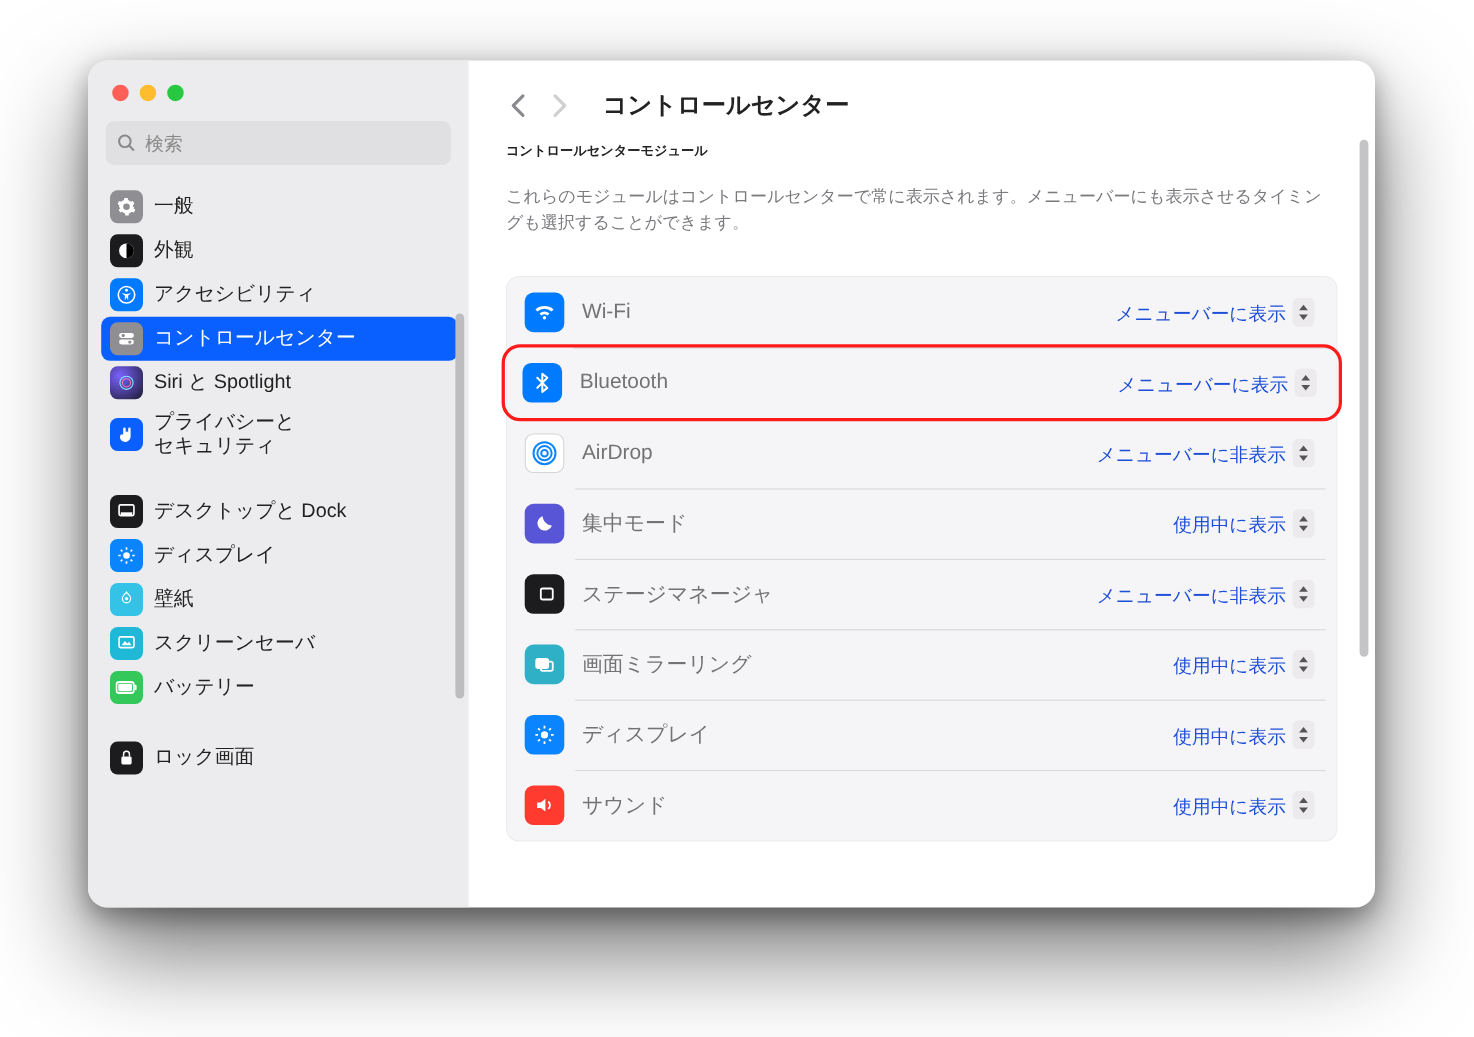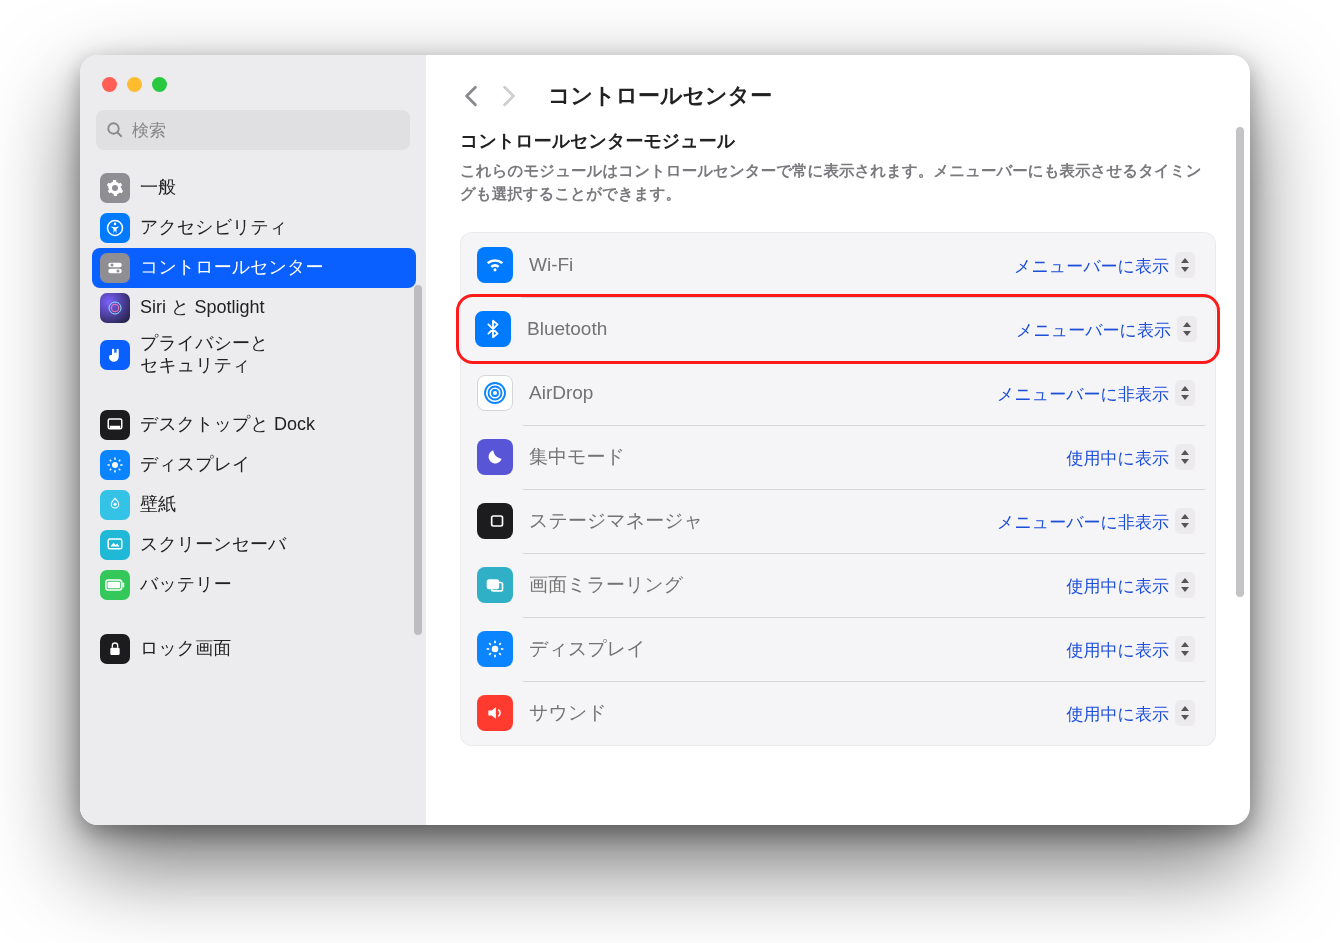--- a/index.html
+++ b/index.html
@@ -114,31 +114,30 @@
     font-weight: 700;
     margin-left: 16px;
     color: #222;
   }
   .main-body {
     padding: 0 34px 0 34px;
     overflow-y: auto;
     flex: 1;
   }
   .section-title {
-    font-size: 18px;
+    font-size: 12px;
     font-weight: 700;
     color: #222;
-    margin-bottom: 6px;
+    margin-bottom: 22px;
   }
   .section-desc {
     font-size: 15.5px;
     color: #7a7a7e;
     line-height: 1.5;
-    margin-bottom: 26px;
-    font-weight: bold;
+    margin-bottom: 36px;
   }
   .module-list {
     background: #f5f5f7;
     border-radius: 12px;
     border: 1px solid rgba(0,0,0,0.04);
   }
   .module-row {
     display: flex;
     align-items: center;
     padding: 14px 16px;
@@ -241,20 +240,29 @@
       <div class="nav-group">
         <div class="nav-item">
           <div class="nav-icon bg-gray">
             <svg width="18" height="18" viewBox="0 0 24 24" fill="#fff">
                 <path d="M12 8a4 4 0 100 8 4 4 0 000-8zm9 4a9 9 0 01-.2 2l2 1.6-2 3.4-2.4-.9a9 9 0 01-3.4 2l-.4 2.5h-4l-.4-2.5a9 9 0 01-3.4-2l-2.4.9-2-3.4 2-1.6A9 9 0 013 12a9 9 0 01.2-2l-2-1.6 2-3.4 2.4.9a9 9 0 013.4-2L9.4 1.4h4l.4 2.5a9 9 0 013.4 2l2.4-.9 2 3.4-2 1.6c.1.7.2 1.3.2 2z"></path>
               </svg>
           </div>
           <span>一般</span>
         </div>
         <div class="nav-item">
+          <div class="nav-icon bg-black">
+            <svg width="18" height="18" viewBox="0 0 24 24">
+                <circle cx="12" cy="12" r="9" fill="#fff"></circle>
+                <path d="M12 3a9 9 0 010 18z" fill="#000"></path>
+              </svg>
+          </div>
+          <span>外観</span>
+        </div>
+        <div class="nav-item">
           <div class="nav-icon bg-blue">
             <svg width="18" height="18" viewBox="0 0 24 24" fill="#fff">
                 <circle cx="12" cy="12" r="10" fill="none" stroke="#fff" stroke-width="2"></circle>
                 <circle cx="12" cy="6.5" r="1.7"></circle>
                 <path d="M6 10l6 1 6-1-4 3v6l-2-4-2 4v-6z"></path>
               </svg>
           </div>
           <span>アクセシビリティ</span>
         </div>
         <div class="nav-item selected">

